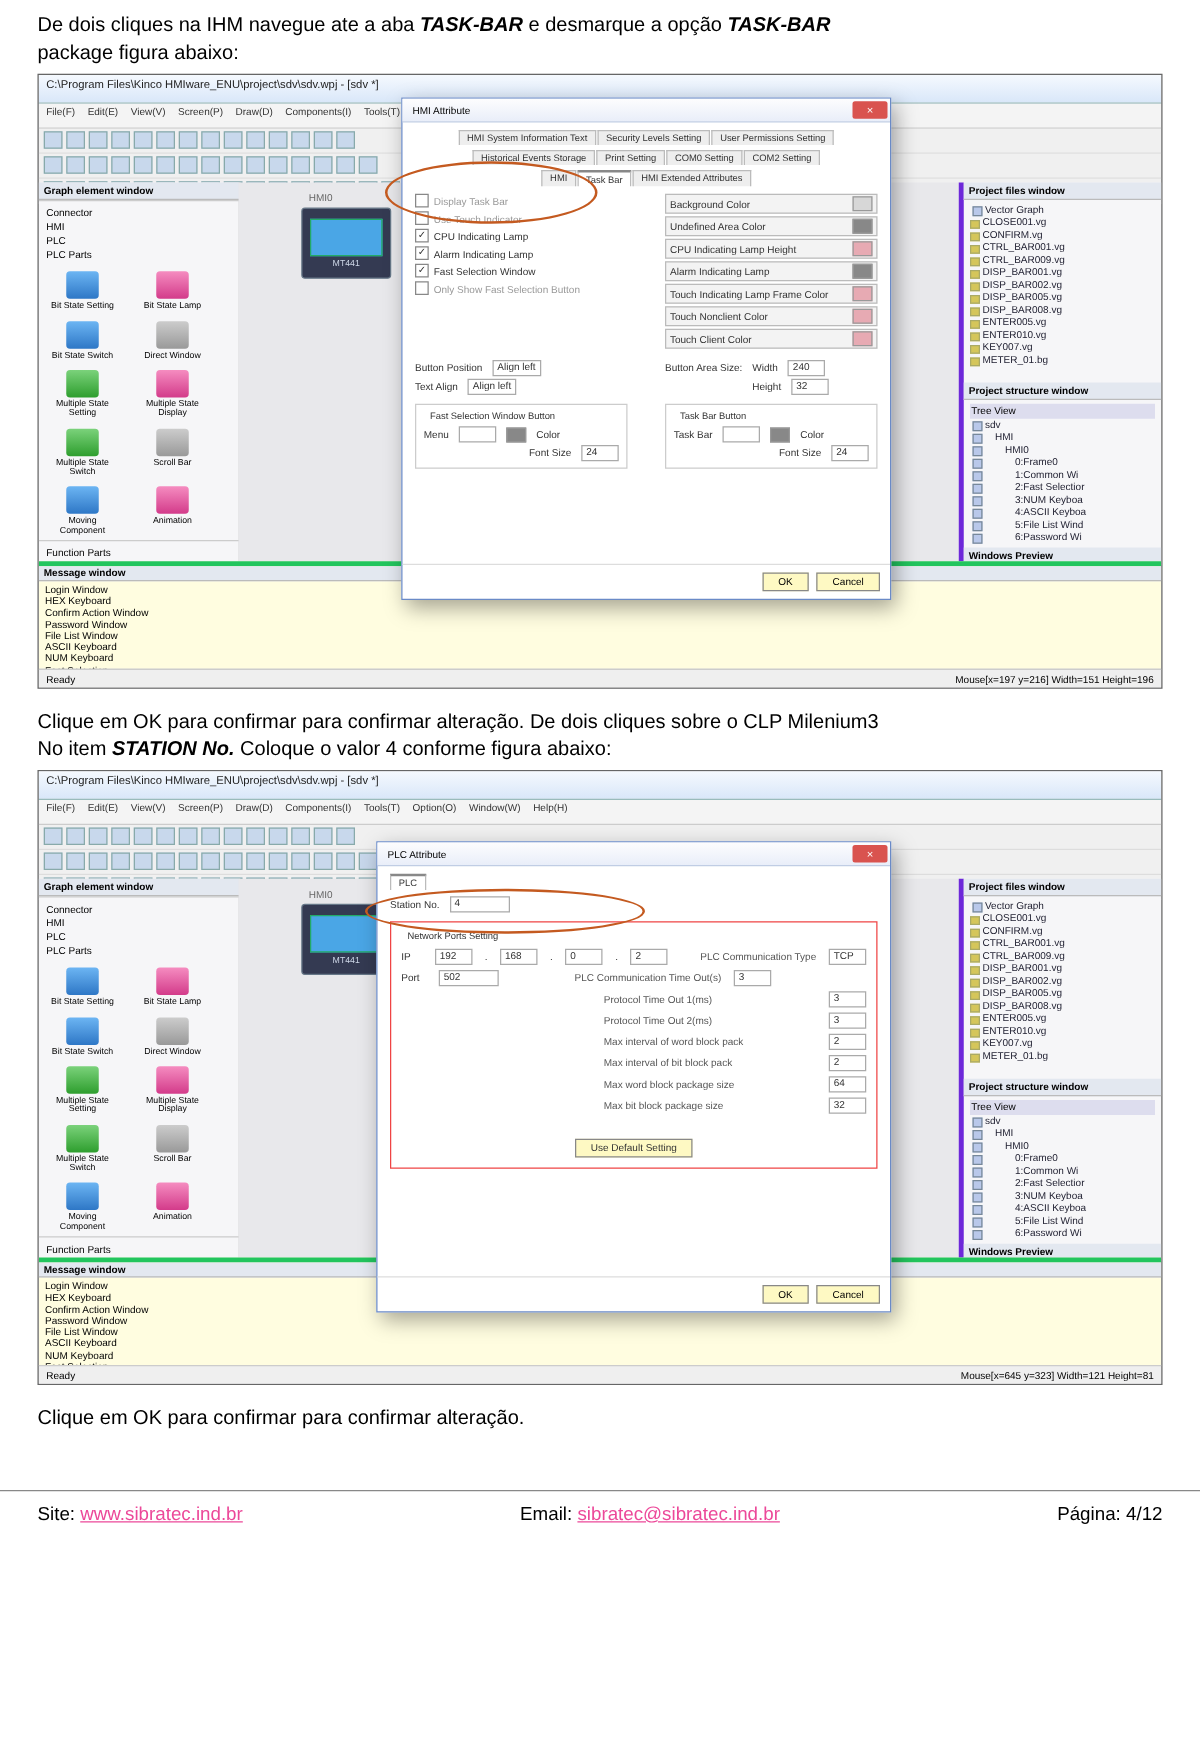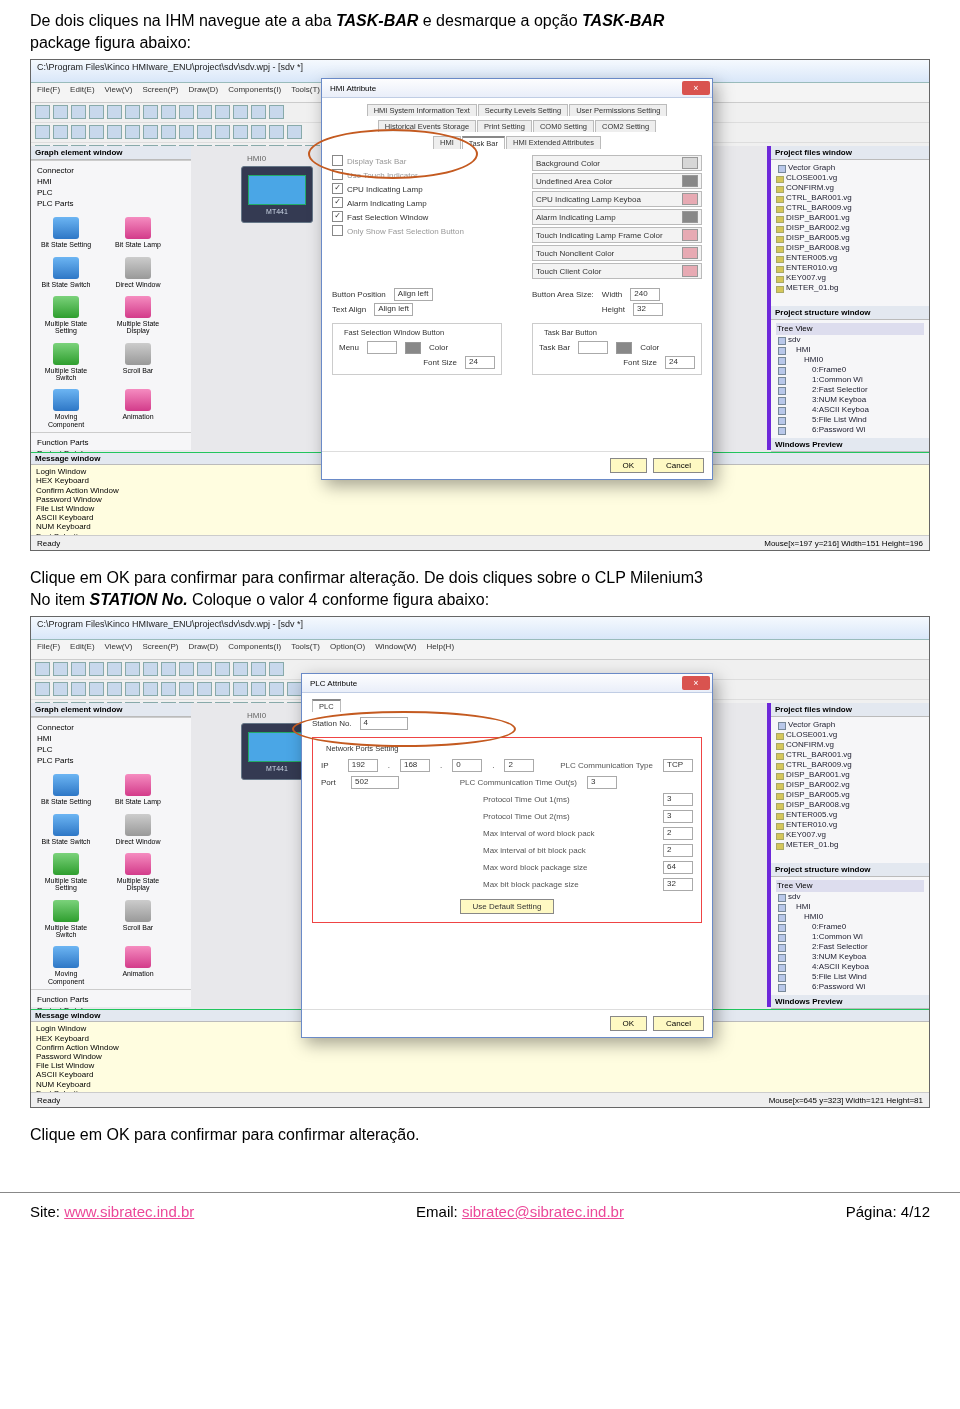--- a/index.html
+++ b/index.html
@@ -30,21 +30,21 @@
   .hmibox{position:absolute;left:50px;top:20px;width:70px;height:55px;background:#343a52;border:1px solid #678;border-radius:3px}
   .hmibox .scr{margin:8px 6px 0 6px;height:28px;background:#4aa6e6;border:1px solid #2a6;}
   .hmibox .mt{text-align:center;color:#ccd6e6;font-size:7px;margin-top:3px}
   .rightpanel{position:absolute;right:0;top:86px;bottom:100px;width:158px;background:#f6f6f8;border-left:4px solid #6d28d9;font-size:8px}
   .rp-title{background:#e3e8f0;border-bottom:1px solid #bbb;padding:2px 4px;font-weight:bold}
   .rp-body{padding:3px 5px;line-height:1.25}
   .rp-body .file{color:#223;padding-left:10px;position:relative}
   .rp-body .file:before{content:"";position:absolute;left:0;top:3px;width:6px;height:5px;background:#d5c65a;border:0.5px solid #aa6}
   .rp-body .node{color:#223;padding-left:12px;position:relative}
   .rp-body .node:before{content:"";position:absolute;left:2px;top:2px;width:6px;height:6px;background:#b9c8ea;border:0.5px solid #789}
-  .msgpanel{position:absolute;left:0;right:0;bottom:14px;height:82px;background:#fffde0;border-top:1px solid #22c55e;border-bottom:1px solid #bbb;font-size:8px}
+  .msgpanel{position:absolute;left:0;right:0;bottom:14px;height:82px;background:#fffde0;border-top:4px solid #22c55e;border-bottom:1px solid #bbb;font-size:8px}
   .msg-title{background:#e3e8f0;border-bottom:1px solid #bbb;padding:1px 4px;font-weight:bold}
   .msg-body{padding:2px 5px;line-height:1.15}
   .statusbar{position:absolute;left:0;right:0;bottom:0;height:14px;background:#efefef;border-top:1px solid #ccc;font-size:8px;padding:0 6px;display:flex;justify-content:space-between;align-items:center}
   .dialog{position:absolute;background:#fff;border:1px solid #6a8ac7;box-shadow:4px 6px 16px rgba(0,0,0,.35);font-size:8px}
   .dlg-title{height:18px;background:linear-gradient(#fdfdfe,#e9eef9);border-bottom:1px solid #c0cde4;display:flex;align-items:center;justify-content:space-between;padding:0 2px 0 8px}
   .dlg-x{width:28px;height:14px;background:#d9534f;color:#fff;text-align:center;font-size:9px;line-height:14px;border-radius:2px}
   .dlg-body{padding:4px 10px 6px 10px;color:#333}
   .tabs{display:flex;flex-wrap:wrap;justify-content:center;gap:1px;margin:2px 0 4px 0}
   .tab{padding:1px 6px;border:1px solid #bbb;border-bottom:none;background:#eee;font-size:7.5px}
   .tab.act{background:#fff;border-top:2px solid #888}
@@ -325,21 +325,21 @@
           <div class="col">
             <div class="colorsw">
                 <span>Background Color</span>
                 <span class="sw" style="background:#d7d7d7"></span>
               </div>
             <div class="colorsw">
                 <span>Undefined Area Color</span>
                 <span class="sw" style="background:#888"></span>
               </div>
             <div class="colorsw">
-                <span>CPU Indicating Lamp Keyboa</span>
+                <span>CPU Indicating Lamp Height</span>
                 <span class="sw" style="background:#e7aab3"></span>
               </div>
             <div class="colorsw">
                 <span>Alarm Indicating Lamp</span>
                 <span class="sw" style="background:#888"></span>
               </div>
             <div class="colorsw">
                 <span>Touch Indicating Lamp Frame Color</span>
                 <span class="sw" style="background:#e7aab3"></span>
               </div>
@@ -654,21 +654,21 @@
               <span class="inp">2</span>
             </div>
           <div class="row" style="justify-content:flex-end">
               <span class="lab">Max word block package size</span>
               <span class="inp">64</span>
             </div>
           <div class="row" style="justify-content:flex-end">
               <span class="lab">Max bit block package size</span>
               <span class="inp">32</span>
             </div>
-          <div class="row" style="justify-content:center;margin-top:4px">
+          <div class="row" style="justify-content:center;margin-top:16px">
               <div class="dbtn">Use Default Setting</div>
             </div>
         </div>
       </div>
       <div style="height:80px"></div>
       <div class="dlgfoot">
           <div class="dbtn">OK</div>
           <div class="dbtn">Cancel</div>
         </div>
     </div>

